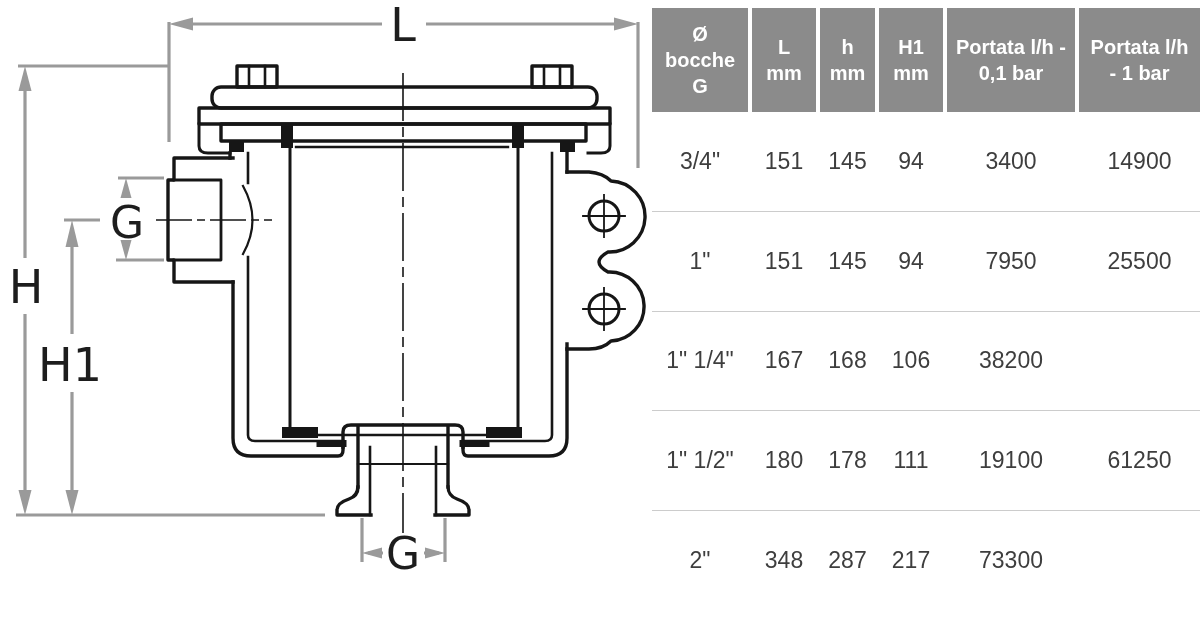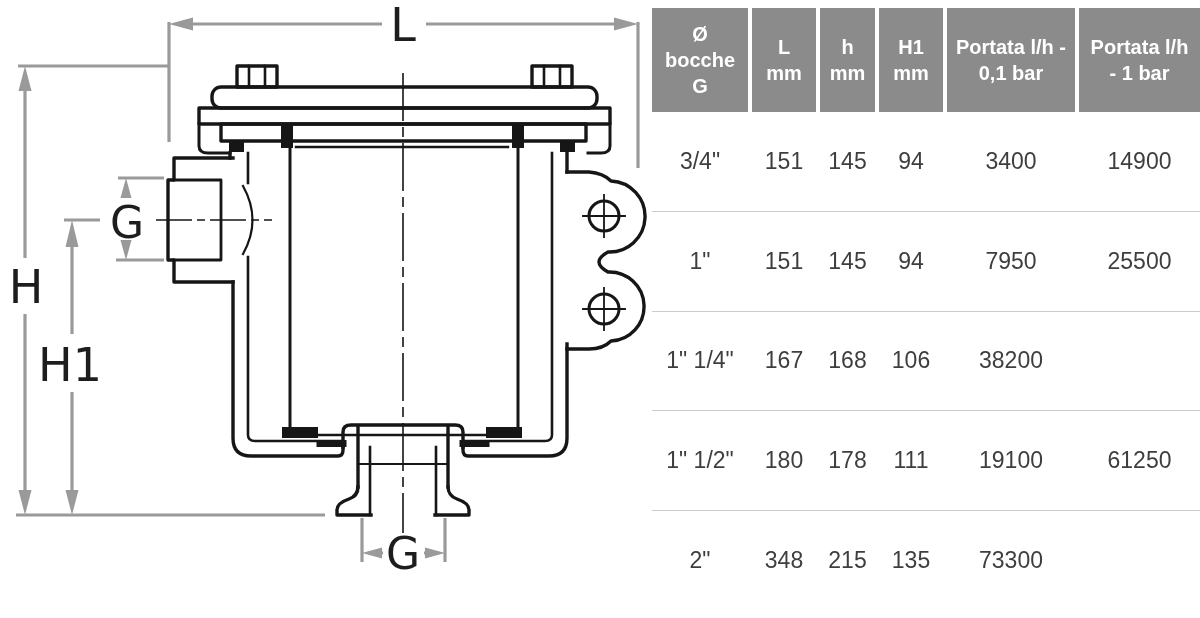--- a/index.html
+++ b/index.html
@@ -197,20 +197,20 @@
         <div class="td">1" 1/2"</div>
         <div class="td">180</div>
         <div class="td">178</div>
         <div class="td">111</div>
         <div class="td">19100</div>
         <div class="td">61250</div>
       </div>
       <div class="grid6 trow">
         <div class="td">2"</div>
         <div class="td">348</div>
-        <div class="td">215</div>
-        <div class="td">135</div>
+        <div class="td">287</div>
+        <div class="td">217</div>
         <div class="td">73300</div>
       </div>
     </div>
   </div>
 
 </div>
 
 </body></html>

